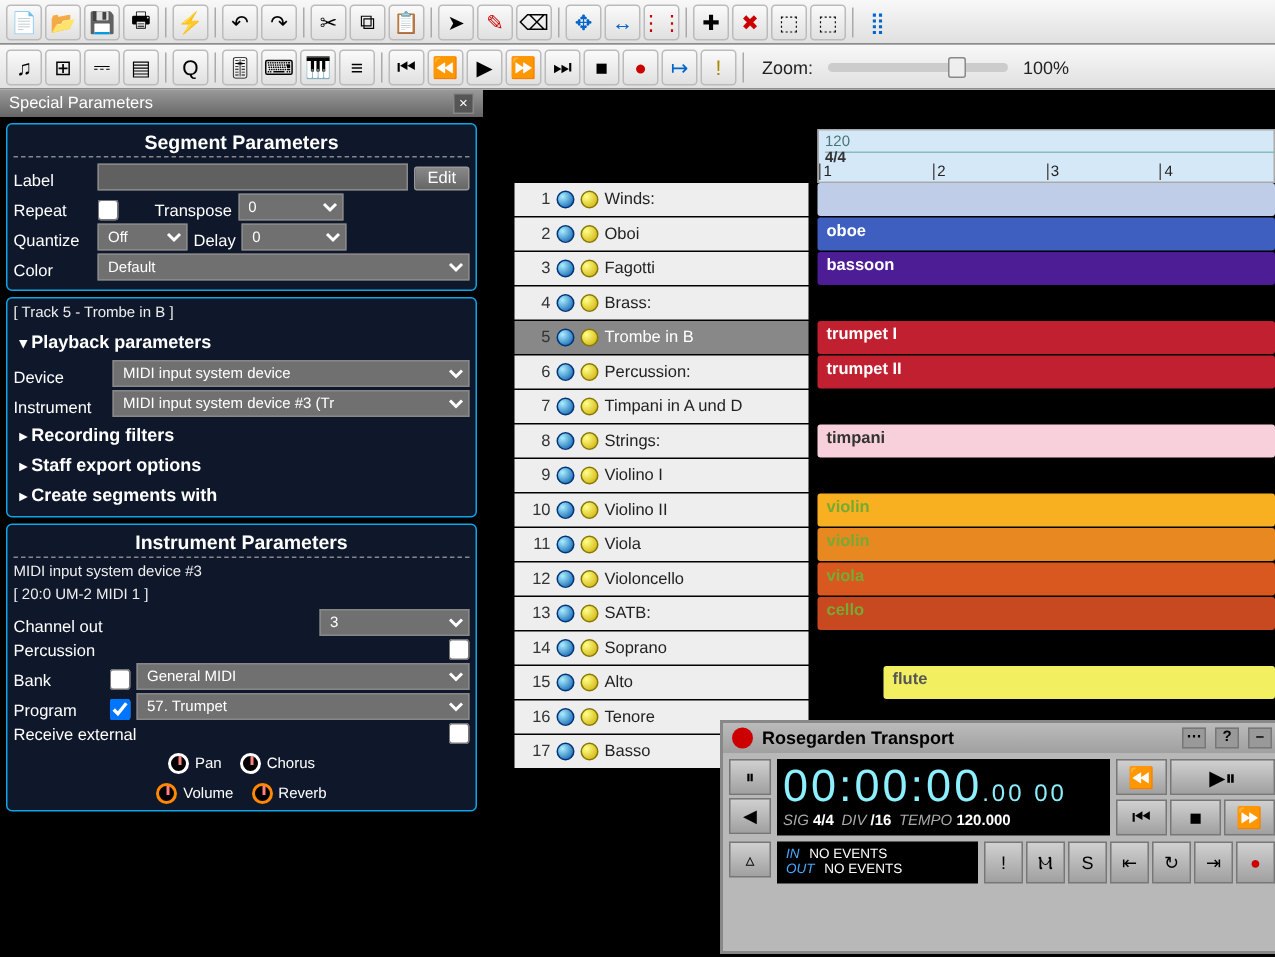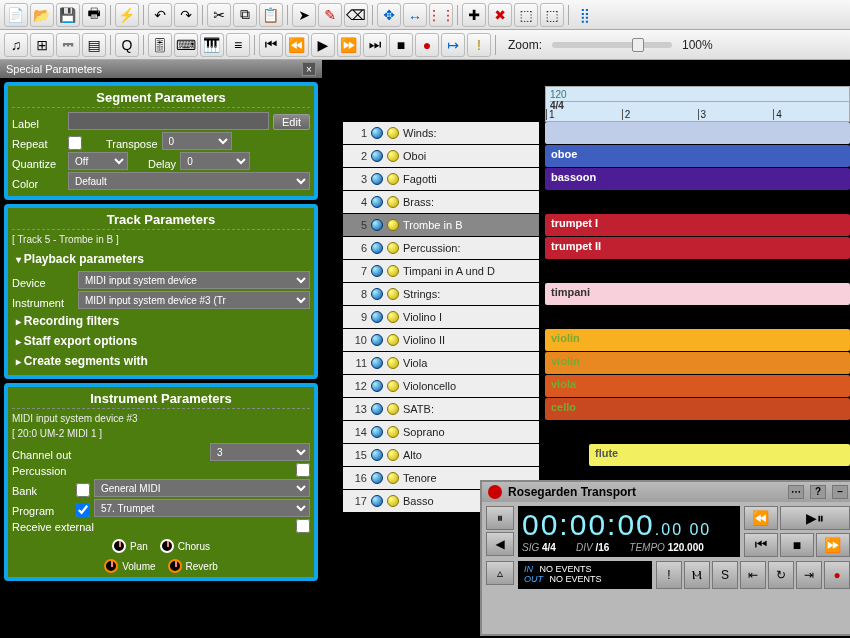--- a/index.html
+++ b/index.html
@@ -13,21 +13,21 @@
 .tb-sep { width: 1px; height: 20px; background: #aaa; margin: 0 2px; }
 .zoom-label { font-size: 12px; color: #222; margin-left: 8px; }
 .zoom-slider { width: 120px; height: 6px; background: #ccc; border-radius: 3px; position: relative; margin: 0 8px; }
 .zoom-thumb { position: absolute; width: 12px; height: 14px; background: #eee; border: 1px solid #888; border-radius: 2px; top: -4px; left: 80px; }
 .zoom-val { font-size: 12px; color: #222; }
 
 
 .left-panel { position: absolute; left: 0; top: 60px; width: 322px; height: 578px; background: #000; color: #fff; }
 .panel-title-bar { background: linear-gradient(#999,#666); color: #fff; font-size: 11px; padding: 2px 6px; display: flex; align-items: center; }
 .panel-title-bar .close { margin-left: auto; width: 14px; height: 14px; background: #555; border: 1px solid #888; display: flex; align-items: center; justify-content: center; font-size: 10px; }
-.param-box { background: #4d7c0f; border: 4px solid #0ea5e9; margin: 4px; border-radius: 4px; padding: 4px; }
+.param-box { background: #0f172a; border: 1px solid #0ea5e9; margin: 4px; border-radius: 4px; padding: 4px; }
 .param-header { text-align: center; font-weight: bold; font-size: 13px; color: #fff; border-bottom: 1px dashed #888; padding-bottom: 2px; margin-bottom: 4px; }
 .param-sub { text-align: left; font-size: 10px; color: #eee; margin-bottom: 4px; }
 .param-row { display: flex; align-items: flex-end; gap: 4px; margin: 2px 0; font-size: 11px; }
 .param-row label { color: #fff; }
 .param-input { flex: 1; height: 18px; background: #606060; border: 1px solid #888; color: #fff; font-size: 10px; padding: 0 4px; }
 .param-select { background: #707070; border: 1px solid #888; color: #fff; height: 18px; font-size: 10px; padding: 0 2px; }
 .param-btn { background: linear-gradient(#888,#666); border: 1px solid #999; color: #fff; padding: 1px 8px; font-size: 11px; border-radius: 2px; }
 .param-check { width: 14px; height: 14px; }
 .collapse-item { font-weight: bold; font-size: 12px; color: #fff; padding: 3px 4px; cursor: pointer; }
 .collapse-item::before { content: "▸ "; font-size: 10px; }
@@ -65,21 +65,21 @@
 .transport-title { background: linear-gradient(#bbb,#a0a0a0); padding: 3px 6px; font-size: 12px; font-weight: bold; display: flex; align-items: center; }
 .transport-title .icon { width: 14px; height: 14px; background: #c00; border-radius: 50%; margin-right: 6px; }
 .transport-title .wbtns { margin-left: auto; display: flex; gap: 6px; }
 .transport-title .wbtn { width: 16px; height: 14px; background: #999; border: 1px solid #777; font-size: 10px; text-align: center; line-height: 12px; }
 .tp-body { display: flex; padding: 4px; gap: 4px; }
 .tp-left-btns { display: flex; flex-direction: column; gap: 2px; }
 .tp-sbtn { width: 28px; height: 24px; background: linear-gradient(#d0d0d0,#a0a0a0); border: 1px solid #777; display: flex; align-items: center; justify-content: center; font-size: 12px; }
 .tp-display { flex: 1; background: #000; color: #8df0ff; font-family: "Courier New", monospace; padding: 4px; }
 .tp-time { font-size: 30px; letter-spacing: 2px; line-height: 1; }
 .tp-time .small { font-size: 16px; }
-.tp-info { font-size: 10px; display: flex; gap: 20px; margin-top: 2px; color: #fff; }
+.tp-info { font-size: 10px; display: flex; gap: 5px; margin-top: 2px; color: #fff; }
 .tp-info .lbl { font-style: italic; color: #aaa; }
 .tp-right-btns { display: grid; grid-template-columns: repeat(3, 34px); gap: 2px; }
 .tp-rbtn { height: 24px; background: linear-gradient(#d0d0d0,#a0a0a0); border: 1px solid #777; display: flex; align-items: center; justify-content: center; font-size: 14px; }
 .tp-bottom { display: flex; gap: 4px; padding: 0 4px 4px; }
 .tp-events { flex: 1; background: #000; color: #fff; font-size: 9px; padding: 3px 6px; }
 .tp-events .lbl { color: #4af; font-style: italic; margin-right: 4px; }
 .tp-bottom-btns { display: flex; gap: 2px; }
 .tp-bbtn { width: 26px; height: 28px; background: linear-gradient(#d0d0d0,#a0a0a0); border: 1px solid #777; display: flex; align-items: center; justify-content: center; font-size: 12px; }
 
 </style>
@@ -162,31 +162,30 @@
     </div>
     <div class="param-row">
       <label style="width:52px">Repeat</label>
       <input type="checkbox" class="param-check" style="">
       <label style="margin-left:20px">Transpose</label>
       <select class="param-select" style="width:70px"><option>0</option></select>
     </div>
     <div class="param-row">
       <label style="width:52px">Quantize</label>
       <select class="param-select" style="width:60px"><option>Off</option></select>
-      <label style="margin-left:16px">Delay</label>
+      <label style="margin-left:0">Delay</label>
       <select class="param-select" style="width:70px"><option>0</option></select>
     </div>
     <div class="param-row">
       <label style="width:52px">Color</label>
       <select class="param-select" style="flex:1"><option>Default</option></select>
     </div>
   </div>
 
   <div class="param-box">
-    <div class="param-header">Track Parameters</div>
     <div class="param-sub">[ Track 5 - Trombe in B ]</div>
     <div class="collapse-item open">Playback parameters</div>
     <div class="param-row">
       <label style="width:62px">Device</label>
       <select class="param-select" style="flex:1"><option>MIDI input system device</option></select>
     </div>
     <div class="param-row">
       <label style="width:62px">Instrument</label>
       <select class="param-select" style="flex:1"><option>MIDI input system device #3 (Tr</option></select>
     </div>

